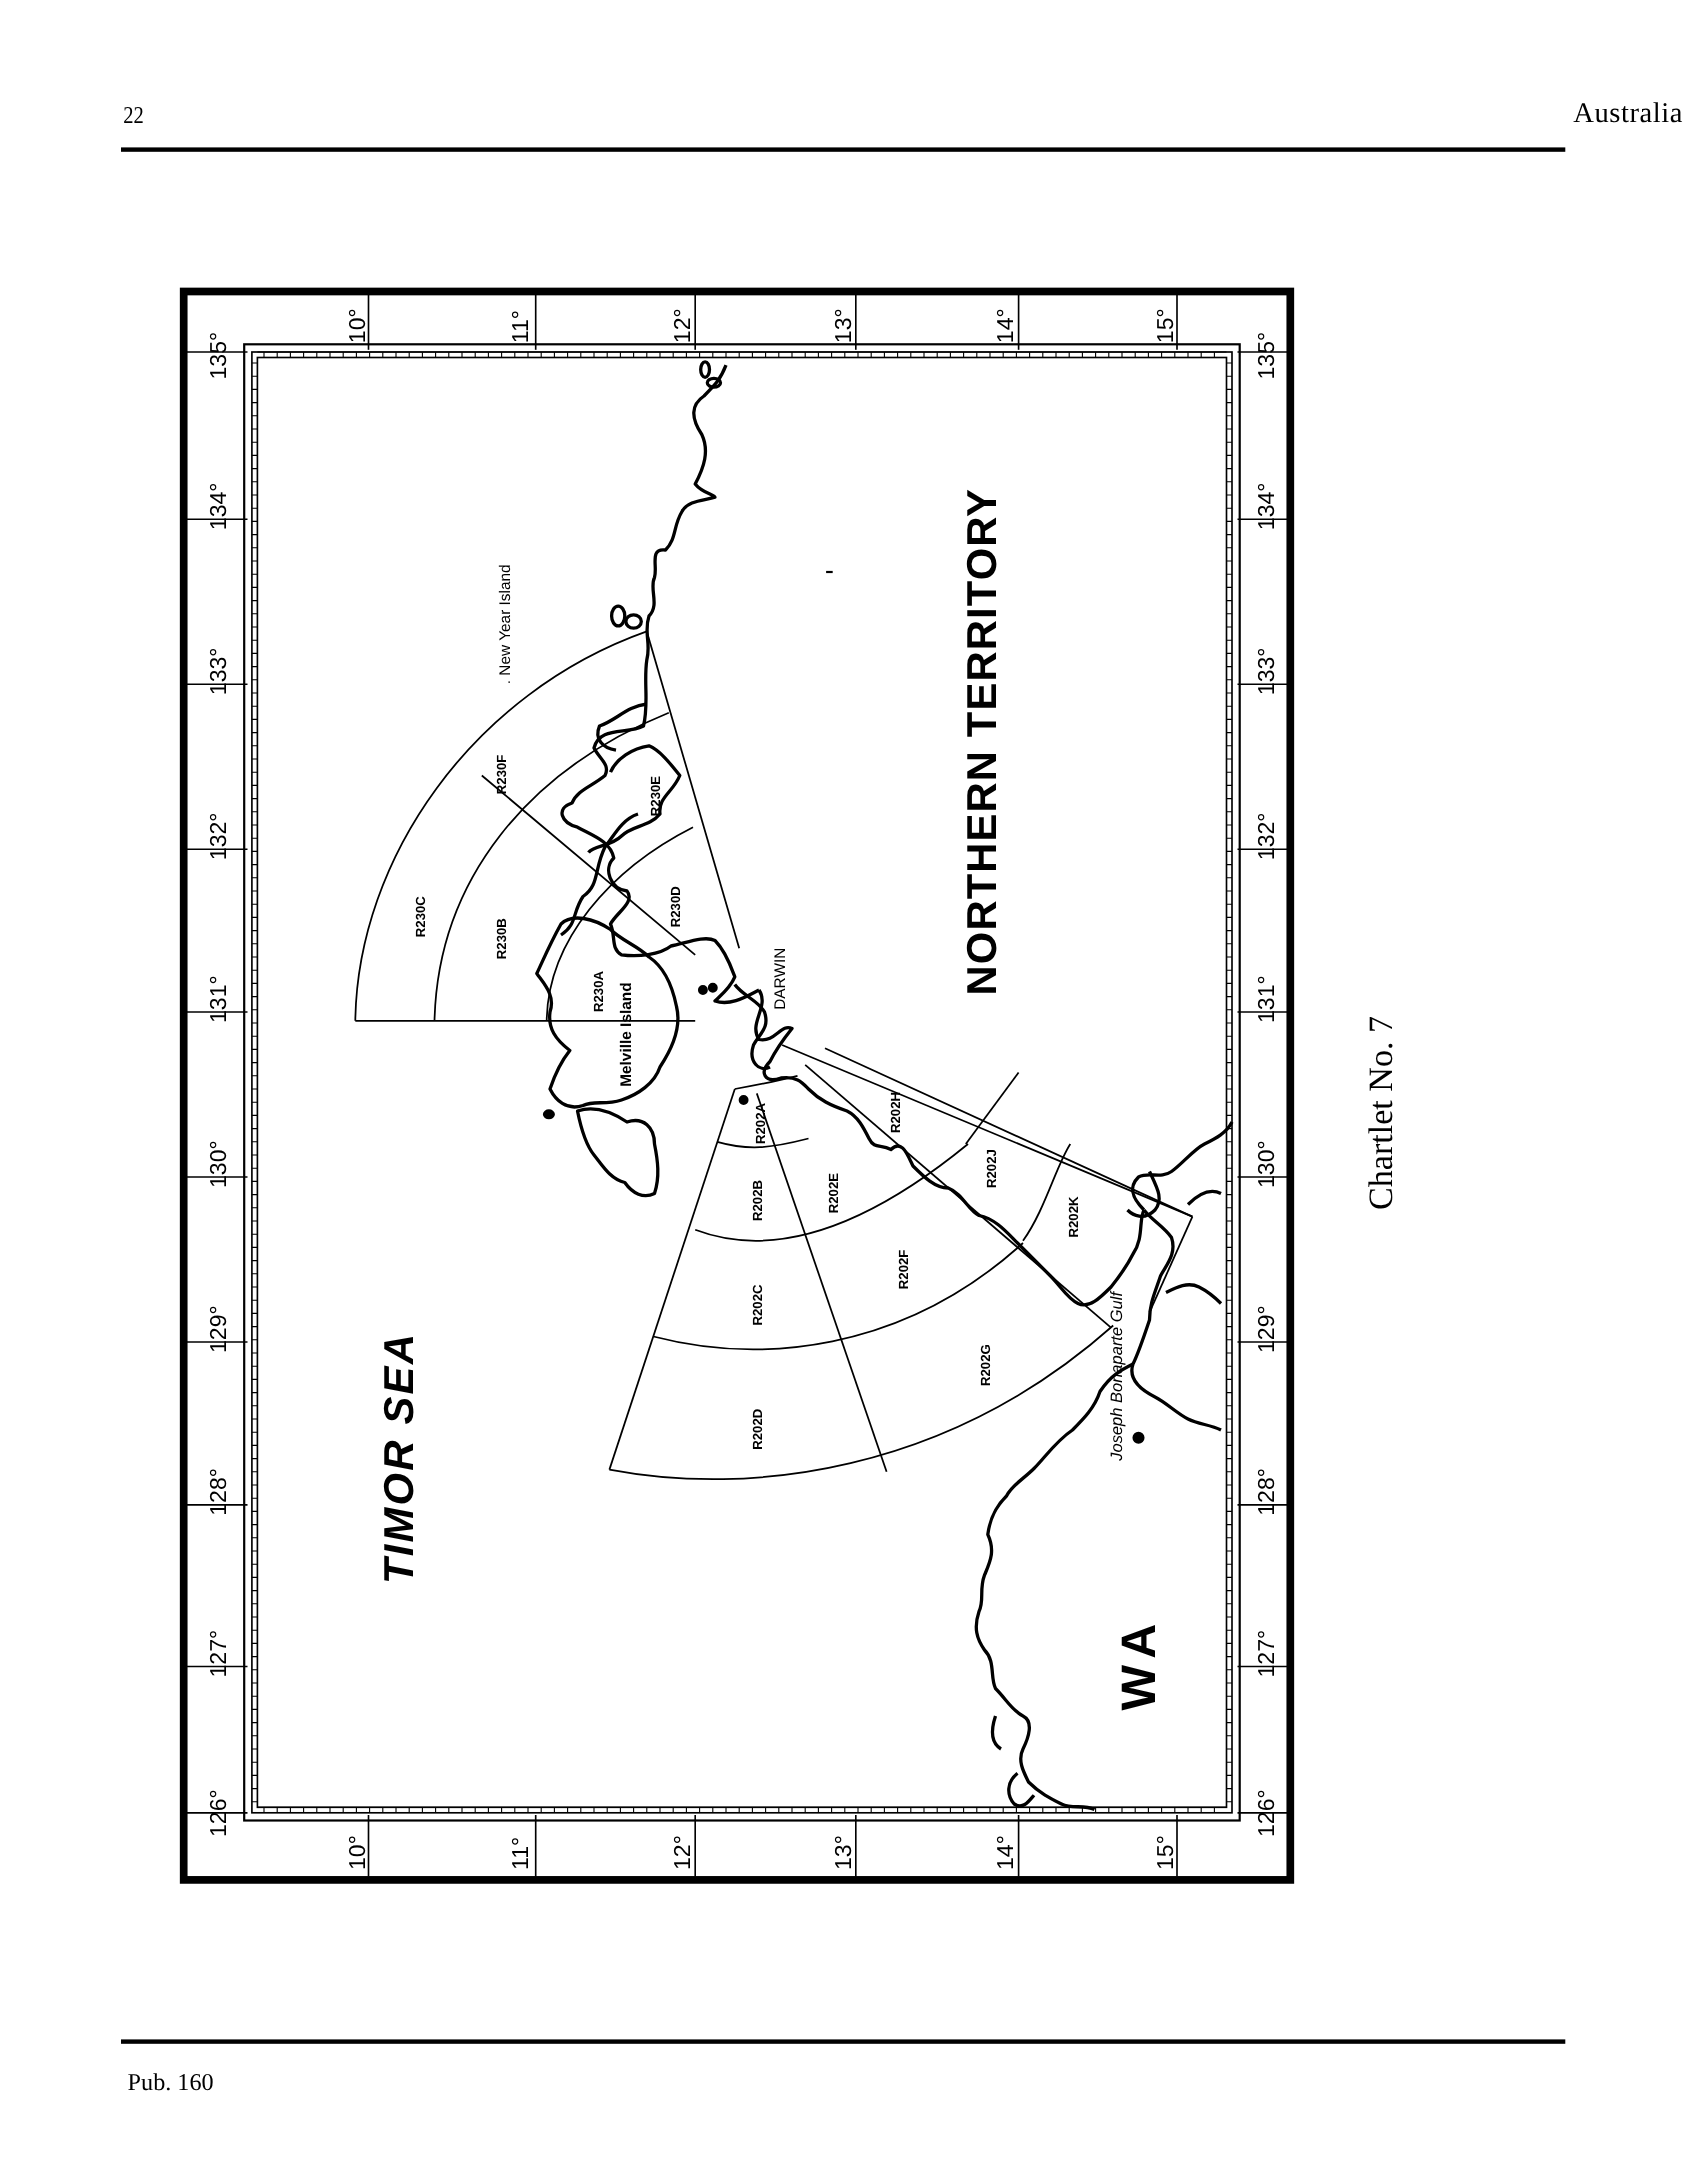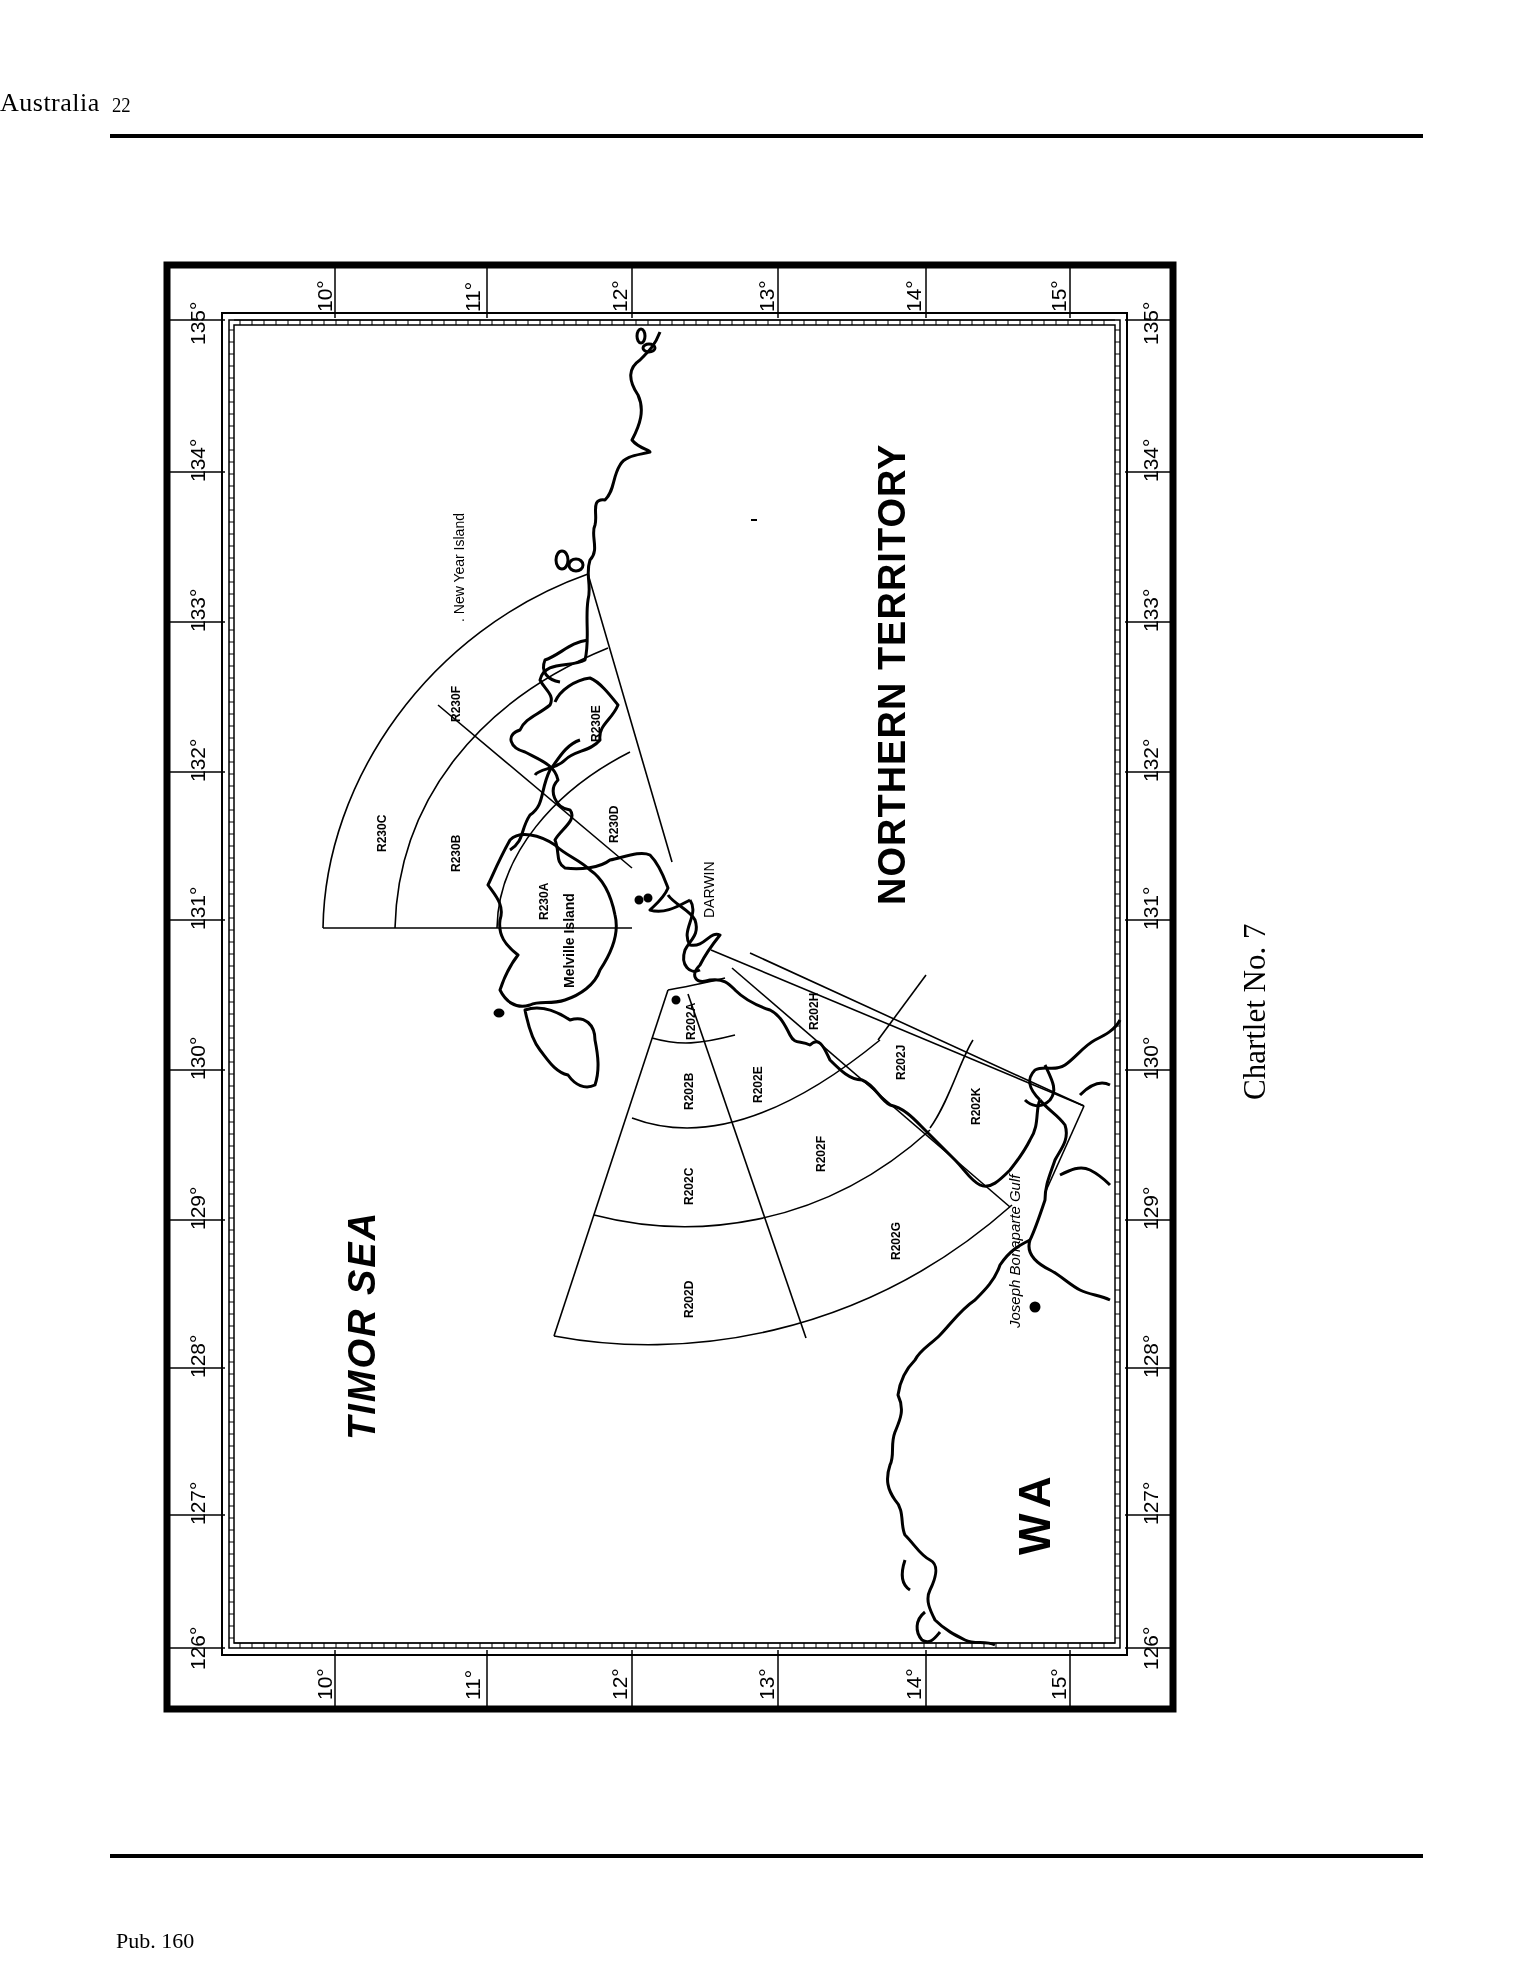--- a/index.html
+++ b/index.html
@@ -1,21 +1,21 @@
 <!DOCTYPE html>
 <html><head>
 <meta charset="utf-8">
 <style>
   html, body { margin: 0; padding: 0; background: #ffffff; }
   body { width: 1530px; height: 1980px; position: relative; overflow: hidden; font-family: "Liberation Serif", serif; color: #000; }
   .page-number { position: absolute; left: 112px; top: 92px; font-size: 22px; font-family: "Liberation Serif", serif; transform: scaleX(0.85); transform-origin: left top; }
-  .running-head { position: absolute; left: 0; width: 1530px; top: 88px; text-align: left; font-size: 26px; font-family: "Liberation Serif", serif; letter-spacing: 0.5px; }
+  .running-head { position: absolute; left: 0; width: 1530px; top: 88px; text-align: right; font-size: 26px; font-family: "Liberation Serif", serif; letter-spacing: 0.5px; }
   .rule-top { position: absolute; left: 110px; top: 134px; width: 1313px; height: 4px; background: #000; }
   .rule-bottom { position: absolute; left: 110px; top: 1854px; width: 1313px; height: 4px; background: #000; }
-  .footer-pub { position: absolute; left: 116px; top: 1880px; font-size: 22px; font-family: "Liberation Serif", serif; margin-top: 48px; }
+  .footer-pub { position: absolute; left: 116px; top: 1880px; font-size: 22px; font-family: "Liberation Serif", serif; }
   .chartlet-caption { position: absolute; left: 1237px; top: 1100px; font-size: 31px; font-family: "Liberation Serif", serif; transform: rotate(-90deg); transform-origin: left top; white-space: nowrap; }
   .map-wrap { position: absolute; left: 0; top: 0; width: 1530px; height: 1980px; }
   svg text { font-family: "Liberation Sans", sans-serif; }
 </style>
 </head>
 <body>
 
 <div class="page-number">22</div>
 <div class="running-head">Australia</div>
 <div class="rule-top"></div>

